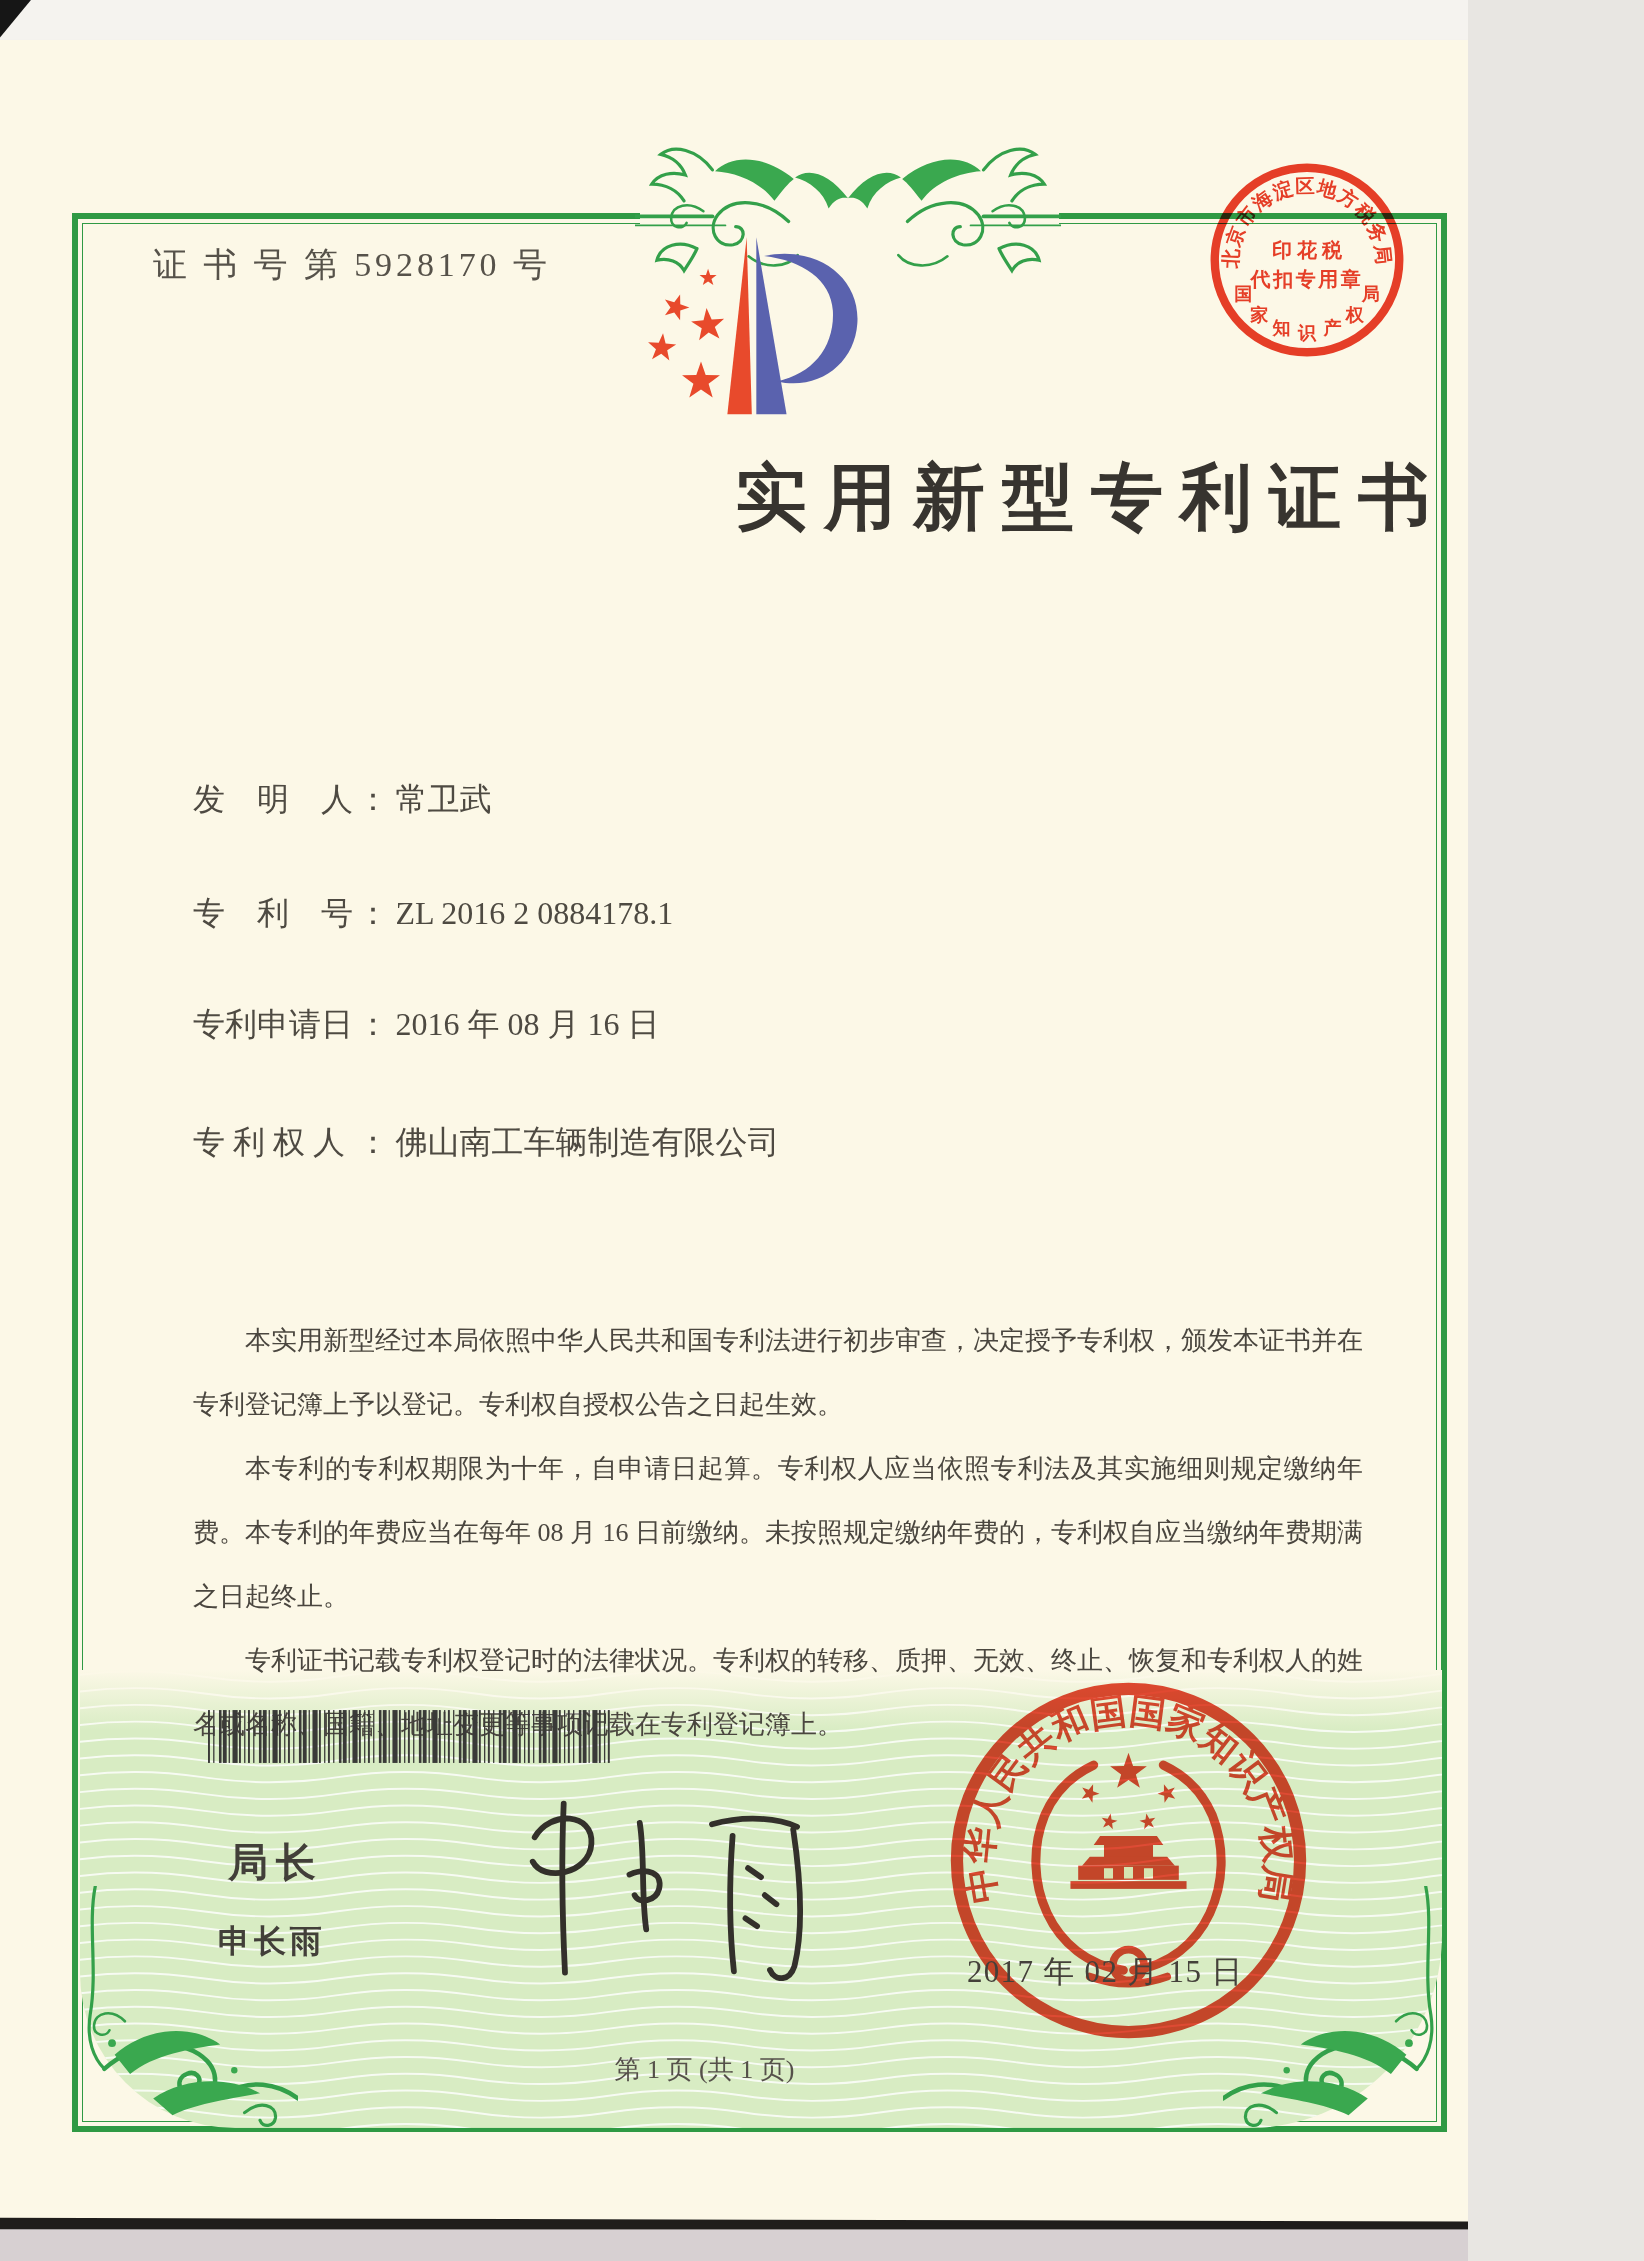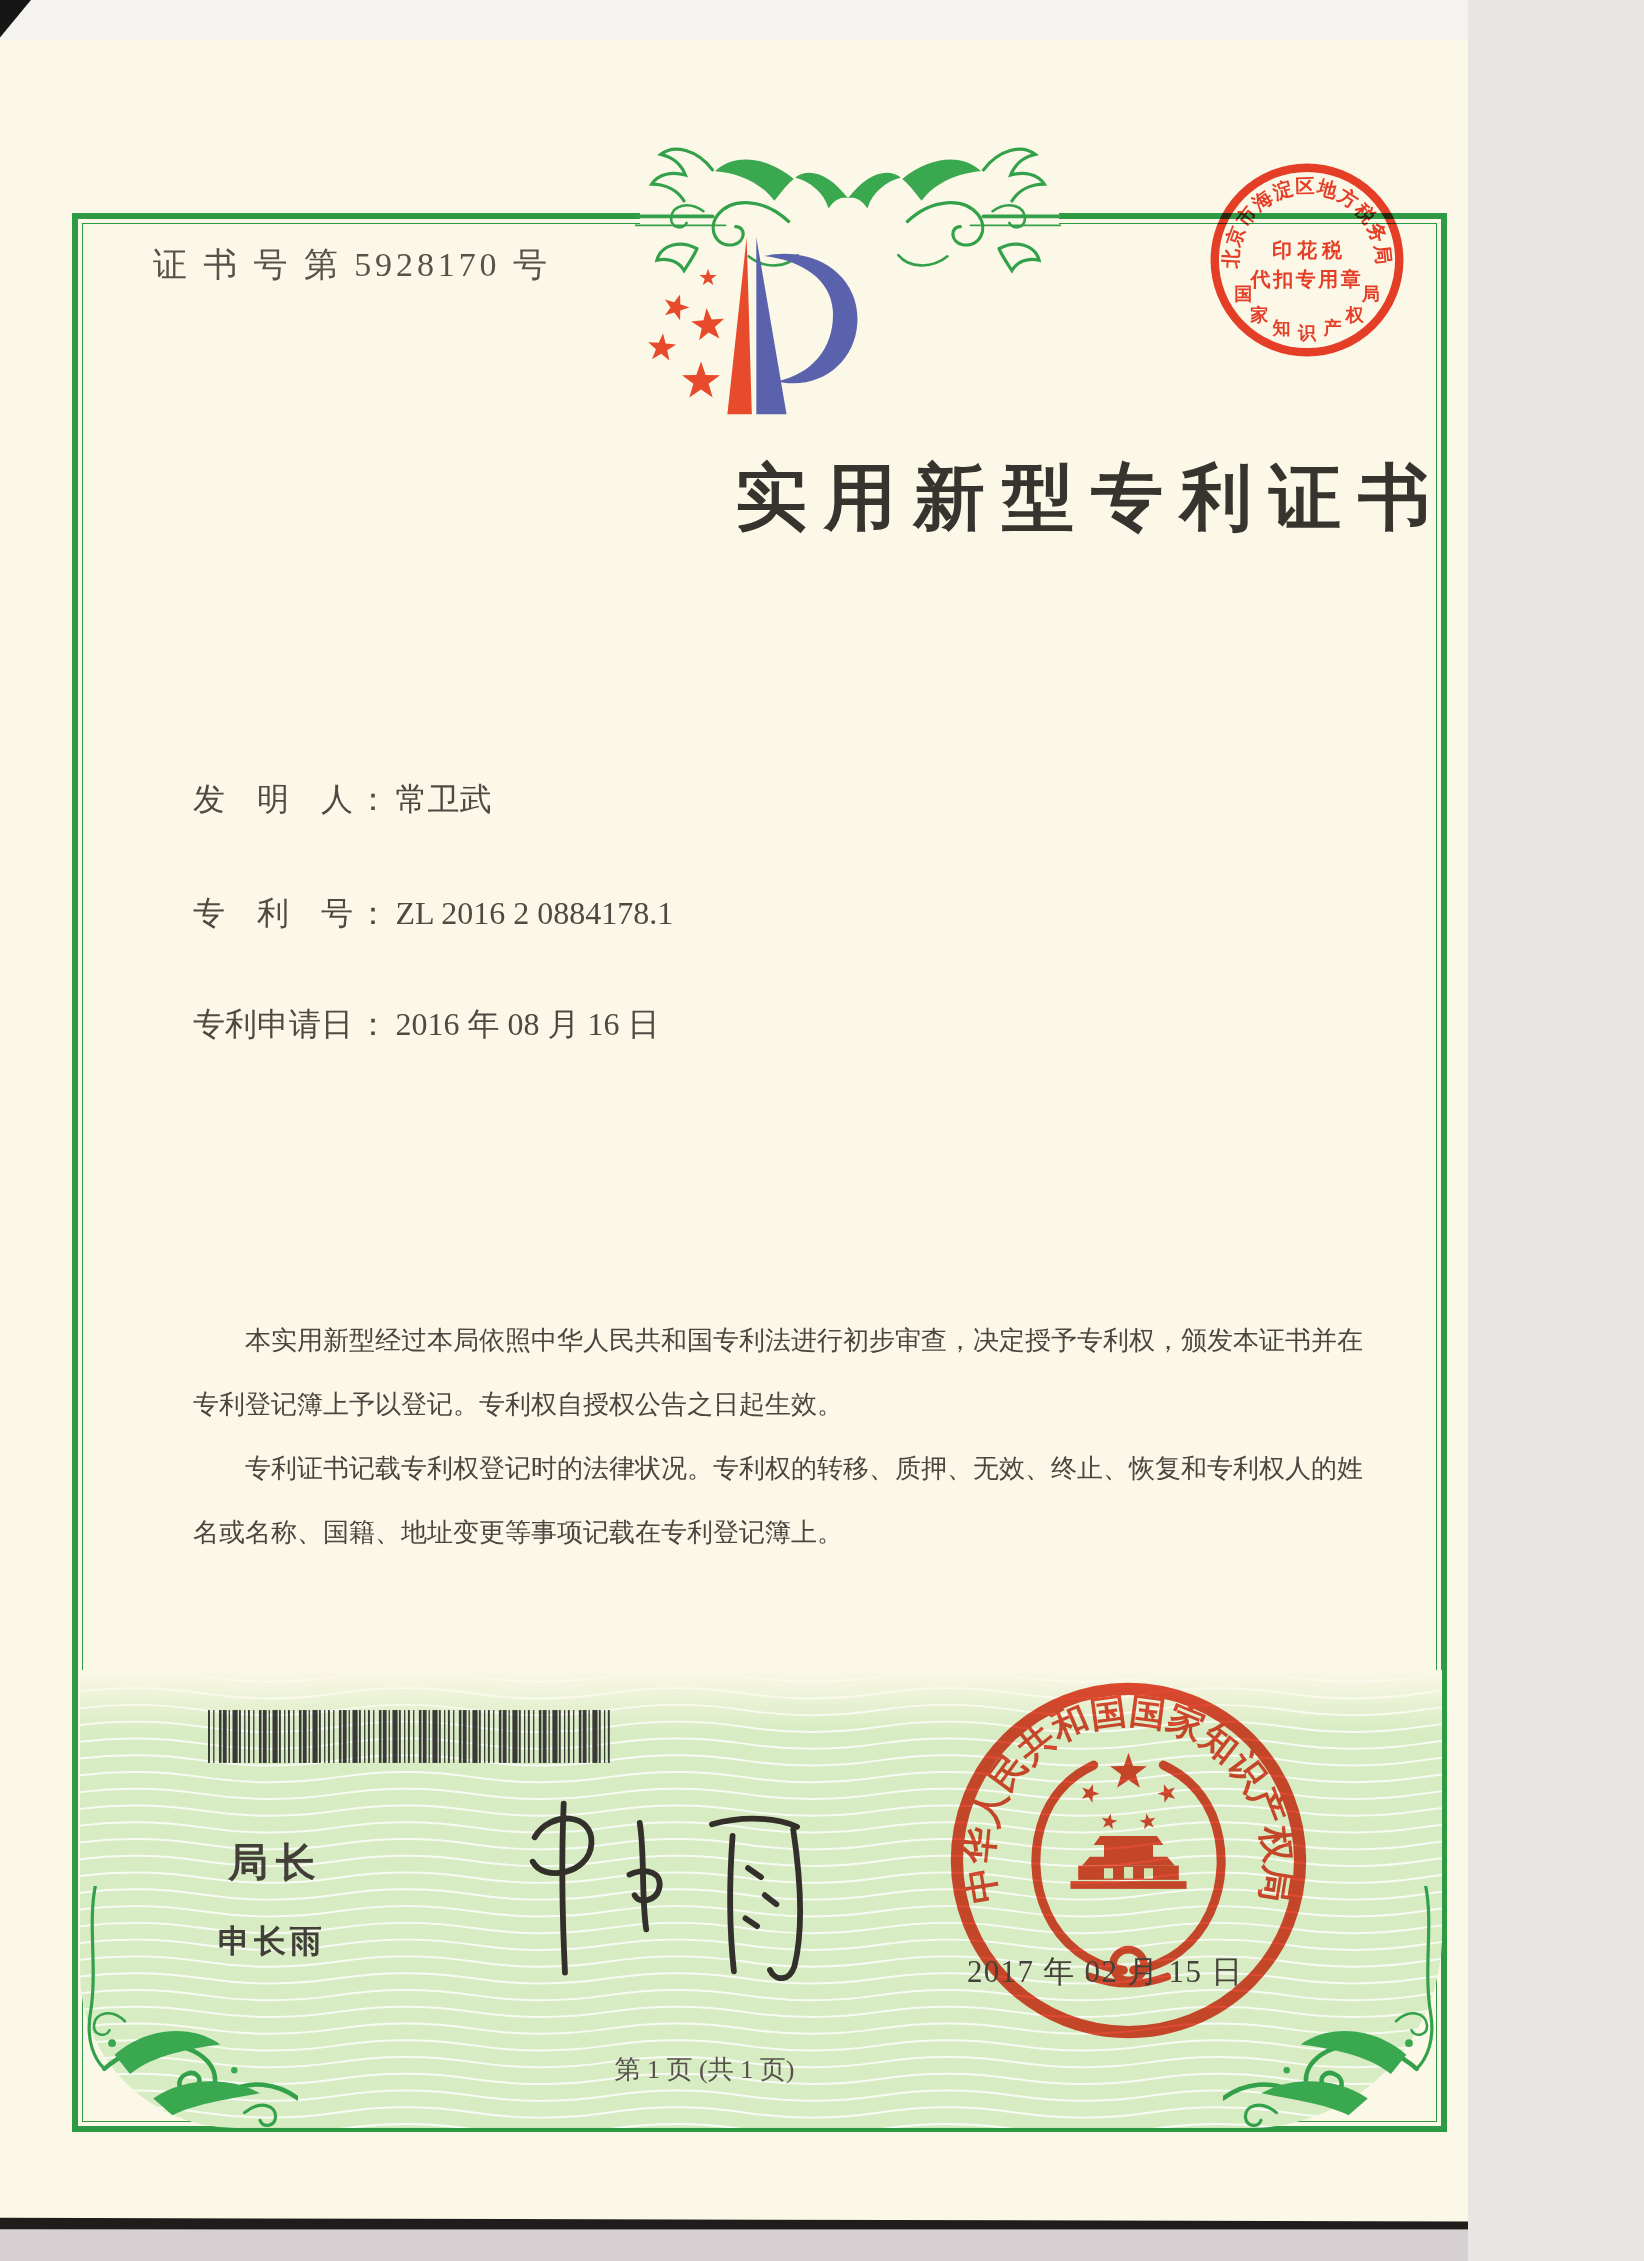--- a/index.html
+++ b/index.html
@@ -179,23 +179,27 @@
 
   <div class="abs over field-row" style="top:778px">
     <span class="field-label">发　明　人</span><span>：</span><span class="field-value">常卫武</span>
   </div>
   <div class="abs over field-row" style="top:892px">
     <span class="field-label">专　利　号</span><span>：</span><span class="field-value">ZL 2016 2 0884178.1</span>
   </div>
   <div class="abs over field-row" style="top:1003px">
     <span class="field-label">专利申请日</span><span>：</span><span class="field-value">2016 年 08 月 16 日</span>
   </div>
+  <div class="abs over field-row" style="top:1121px">
+    <span class="field-label">专 利 权 人</span><span>：</span><span class="field-value">佛山南工车辆制造有限公司</span>
+  </div>
 
   <div id="body-text" class="abs over">
     <p>本实用新型经过本局依照中华人民共和国专利法进行初步审查，决定授予专利权，颁发本证书并在专利登记簿上予以登记。专利权自授权公告之日起生效。</p>
+    <p>本专利的专利权期限为十年，自申请日起算。专利权人应当依照专利法及其实施细则规定缴纳年费。本专利的年费应当在每年 08 月 16 日前缴纳。未按照规定缴纳年费的，专利权自应当缴纳年费期满之日起终止。</p>
     <p>专利证书记载专利权登记时的法律状况。专利权的转移、质押、无效、终止、恢复和专利权人的姓名或名称、国籍、地址变更等事项记载在专利登记簿上。</p>
   </div>
 
   <svg id="barcode" class="abs over" width="405" height="53" style="left:208px;top:1710px" viewBox="0 0 628 82">
       <rect x="0" y="0" width="3" height="82" fill="#3a3a38"></rect>
       <rect x="8" y="0" width="2" height="82" fill="#3a3a38"></rect>
       <rect x="17" y="0" width="4" height="82" fill="#3a3a38"></rect>
       <rect x="23" y="0" width="6" height="82" fill="#3a3a38"></rect>
       <rect x="32" y="0" width="2" height="82" fill="#3a3a38"></rect>
       <rect x="38" y="0" width="8" height="82" fill="#3a3a38"></rect>

